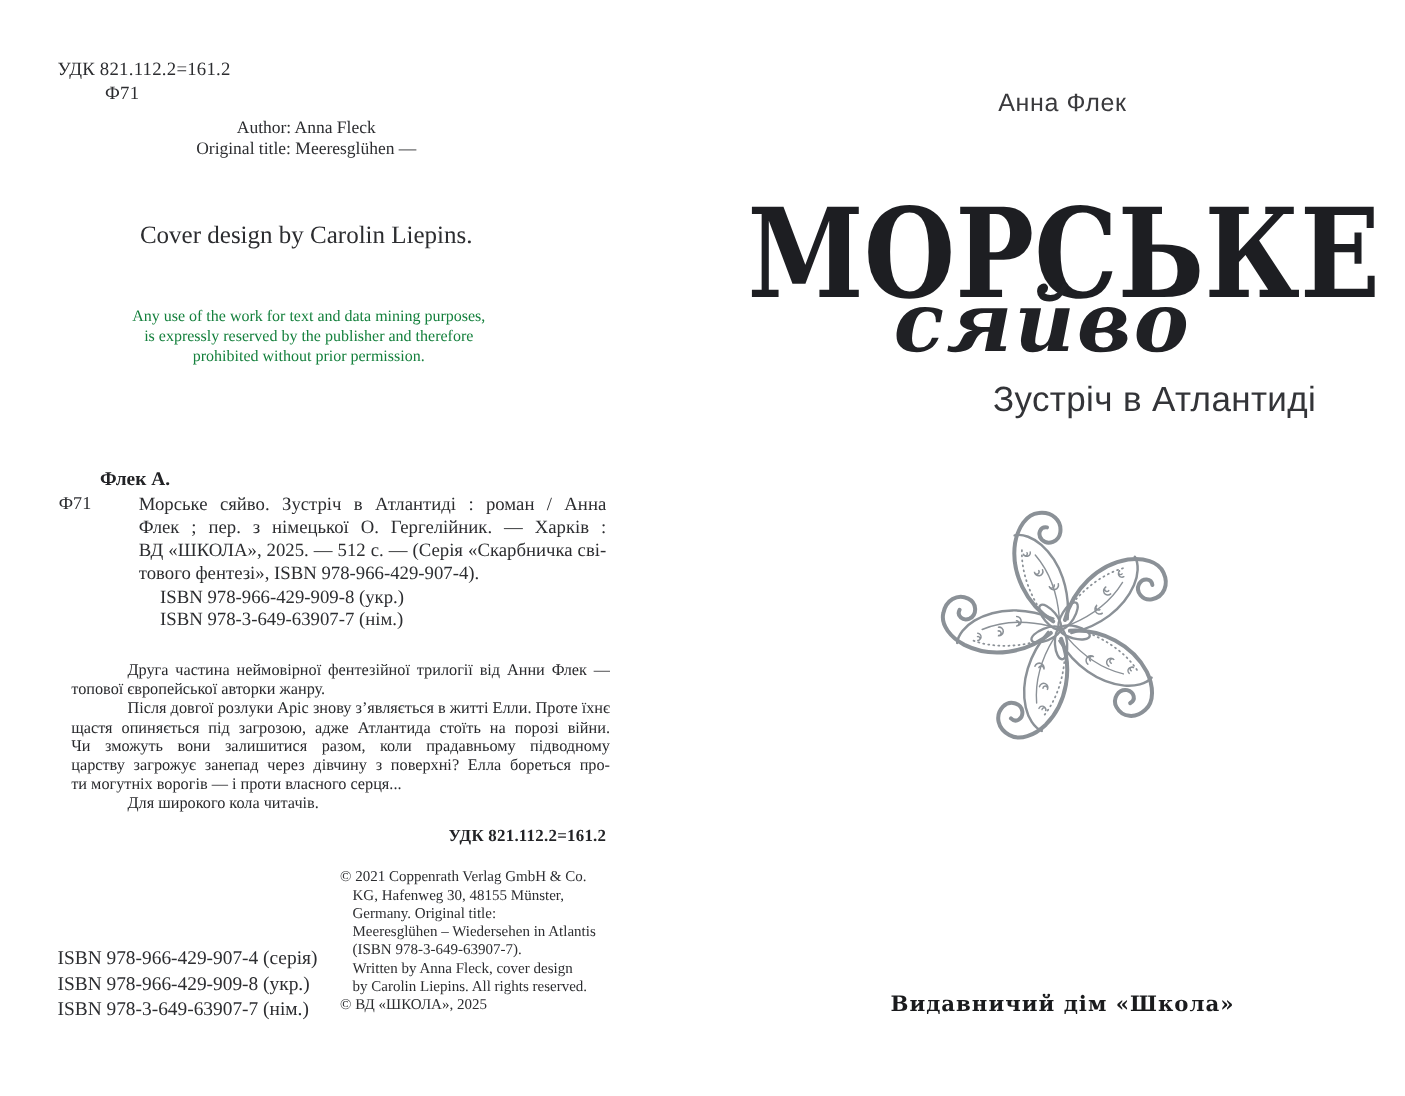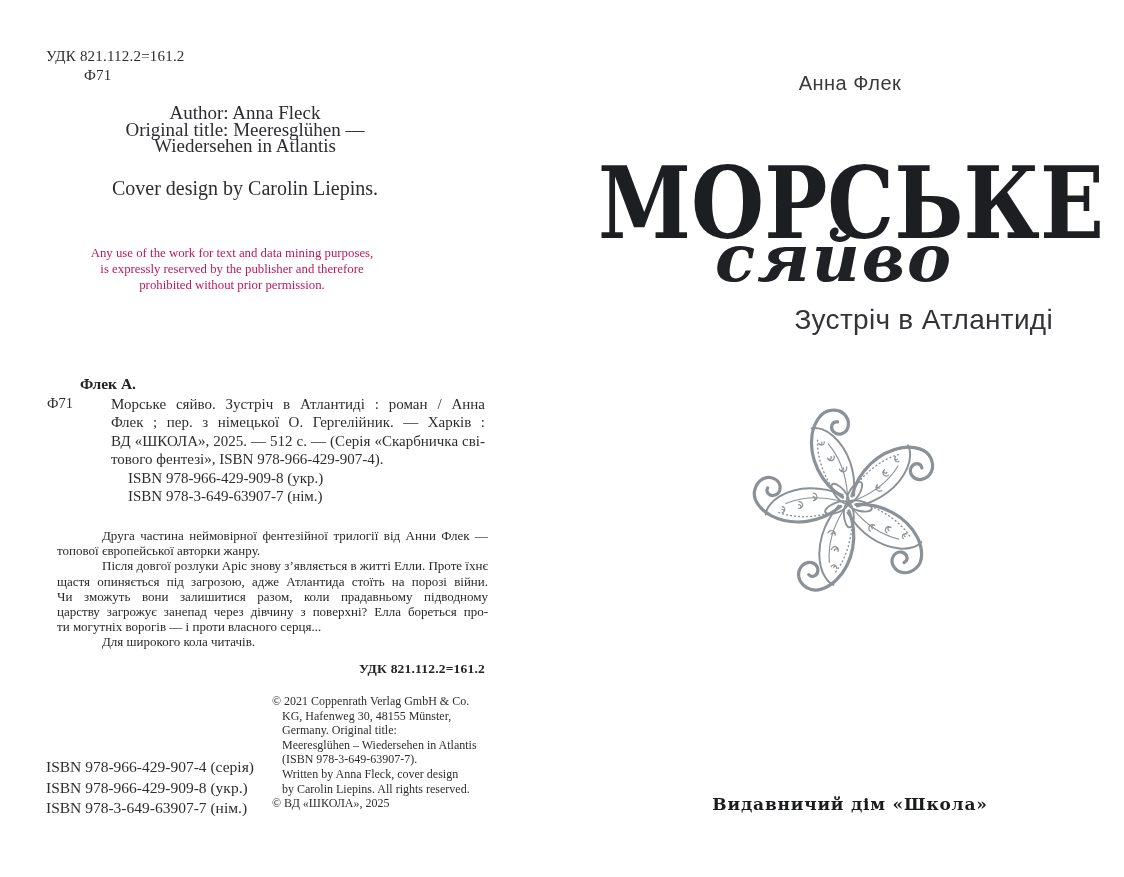--- a/index.html
+++ b/index.html
@@ -12,24 +12,24 @@
   .abs{position:absolute;}
   .sans{font-family:"Liberation Sans", sans-serif;text-align:center;}
   .bold{font-weight:bold;}
   .ctr{text-align:center;}
   .rt{text-align:right;}
 
   
   .udk-top{left:46px;top:47px;font-size:15px;line-height:19px;letter-spacing:.2px;color:#2c2d30;}
   .udk-top .code{padding-left:38px;}
 
-  .credits{left:95px;top:105px;width:300px;font-size:19px;line-height:16.5px;color:#2c2d30;}
+  .credits{left:95px;top:95px;width:300px;font-size:14px;line-height:16.5px;color:#2c2d30;}
   .cover-design{left:95px;top:177px;width:300px;font-size:20px;color:#2c2d30;}
 
-  .rights-note{left:62px;top:246px;width:340px;font-size:12.8px;line-height:15.8px;color:#be185d;}
+  .rights-note{left:77px;top:246px;width:340px;font-size:12.8px;line-height:15.8px;color:#15803d;}
 
   .card-heading{left:80px;top:375px;font-size:15.5px;color:#222326;}
   .card-code{left:47px;top:395px;font-size:14.5px;color:#2c2d30;}
   .card-desc{left:111px;top:395px;width:374px;font-size:15px;line-height:18.4px;color:#2c2d30;overflow:hidden;}
   .jl{text-align:justify;text-align-last:justify;}
   .card-desc .isbn{padding-left:17px;}
 
   .annotation{left:57px;top:528px;width:431px;font-size:13px;line-height:15.2px;color:#28292c;overflow:hidden;}
   .annotation .ind{text-indent:45px;}
 
@@ -64,21 +64,20 @@
 <body>
 
 <div class="abs udk-top">
   <div>УДК 821.112.2=161.2</div>
   <div class="code">Ф71</div>
 </div>
 
 <div class="abs credits ctr">
   <div>Author: Anna Fleck</div>
   <div>Original title: Meeresglühen —</div>
-  <div>Wiedersehen in Atlantis</div>
 </div>
 
 <div class="abs cover-design ctr">Cover design by Carolin Liepins.</div>
 
 <div class="abs rights-note ctr">
   <div>Any use of the work for text and data mining purposes,</div>
   <div>is expressly reserved by the publisher and therefore</div>
   <div>prohibited without prior permission.</div>
 </div>
 

